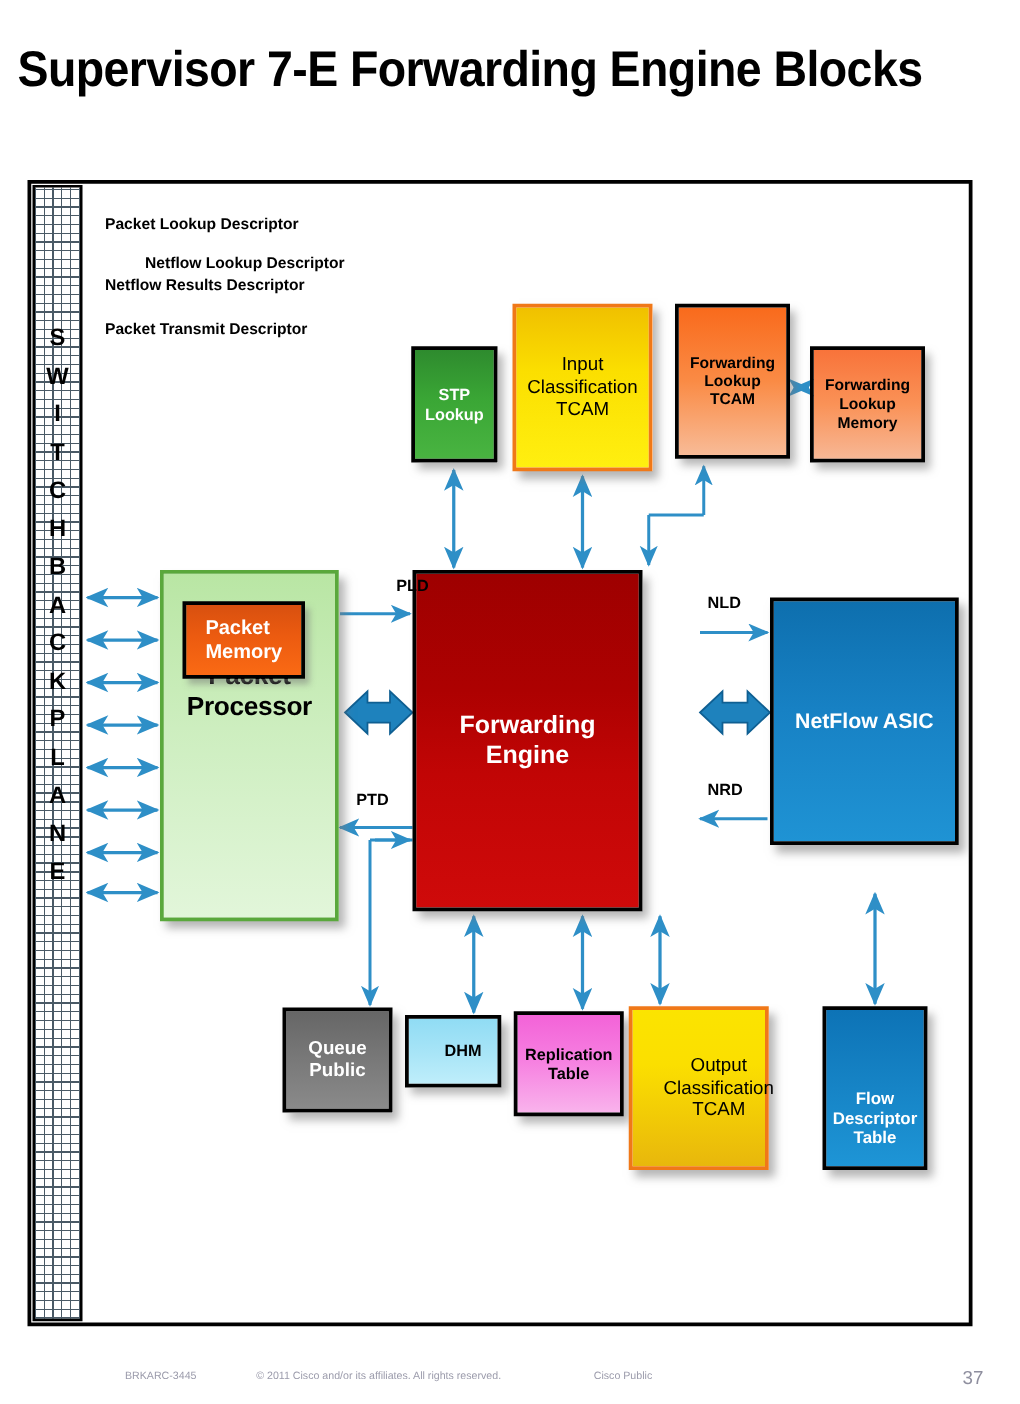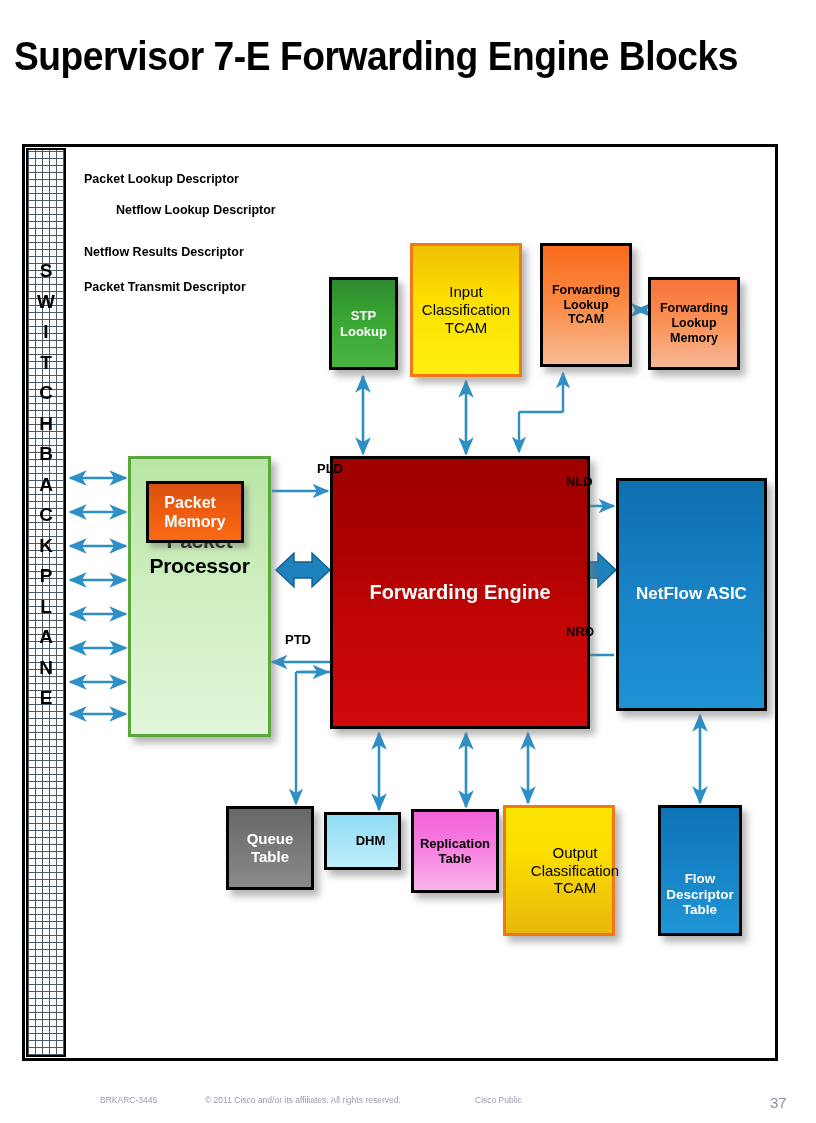--- a/index.html
+++ b/index.html
@@ -86,21 +86,21 @@
     top: 172px;
     z-index: 4;
   }
   .descriptor-line {
     font-size: 12.5px;
     font-weight: bold;
     color: #000000;
     white-space: nowrap;
   }
   .descriptor-line.l0 { margin-bottom: 17px; }
-  .descriptor-line.l1 { margin-bottom: 28px; padding-left: 32px; }
+  .descriptor-line.l1 { margin-bottom: 4px; padding-left: 32px; }
   .descriptor-line.l2 { margin-bottom: 21px; }
 
   
   .blk {
     position: absolute;
     box-sizing: border-box;
     display: flex;
     flex-direction: column;
     align-items: center;
     justify-content: center;
@@ -167,31 +167,31 @@
     background: linear-gradient(180deg, #d8500f 0%, #ec5b10 45%, #fa6a14 100%);
     box-shadow: 4px 5px 5px rgba(120,120,120,0.5);
     z-index: 7;
   }
   #blk-packet-memory .blk-label {
     color: #ffffff; font-size: 16px; font-weight: bold; line-height: 1.2; white-space: pre-line;
   }
 
   
   #blk-forwarding-engine {
-    left: 330px; top: 456px; width: 260px; height: 273px;
+    left: 330px; top: 456px; width: 184px; height: 273px;
     border: 3px solid #000000;
     background: linear-gradient(180deg, #9e0000 0%, #ad0101 35%, #c10505 60%, #cf0a0a 100%);
   }
   #blk-forwarding-engine .blk-label {
     color: #ffffff; font-size: 20px; font-weight: bold;
   }
 
   
   #blk-netflow-asic {
-    left: 616px; top: 478px; width: 151px; height: 233px;
+    left: 616px; top: 478px; width: 151px; height: 198px;
     border: 3px solid #000000;
     background: linear-gradient(180deg, #0e6fae 0%, #1781c4 45%, #1f93d4 100%);
   }
   #blk-netflow-asic .blk-label { color: #ffffff; font-size: 17px; font-weight: bold; }
 
   
   #blk-queue-memory {
     left: 226px; top: 806px; width: 88px; height: 84px;
     border: 3px solid #000000;
     background: linear-gradient(180deg, #666666 0%, #777777 45%, #8a8a8a 100%);
@@ -411,21 +411,21 @@
 <div class="blk" id="blk-forwarding-engine">
   <div class="blk-label">Forwarding Engine</div>
 </div>
 
 <div class="blk" id="blk-netflow-asic">
   <div class="blk-label">NetFlow ASIC</div>
 </div>
 
 <div class="blk" id="blk-queue-memory">
   <div class="blk-label">Queue
-Table</div>
+Public</div>
 </div>
 
 <div class="blk" id="blk-dhm">
   <div class="blk-label">DHM</div>
 </div>
 
 <div class="blk" id="blk-replication">
   <div class="blk-label">Replication
 Table</div>
 </div>

